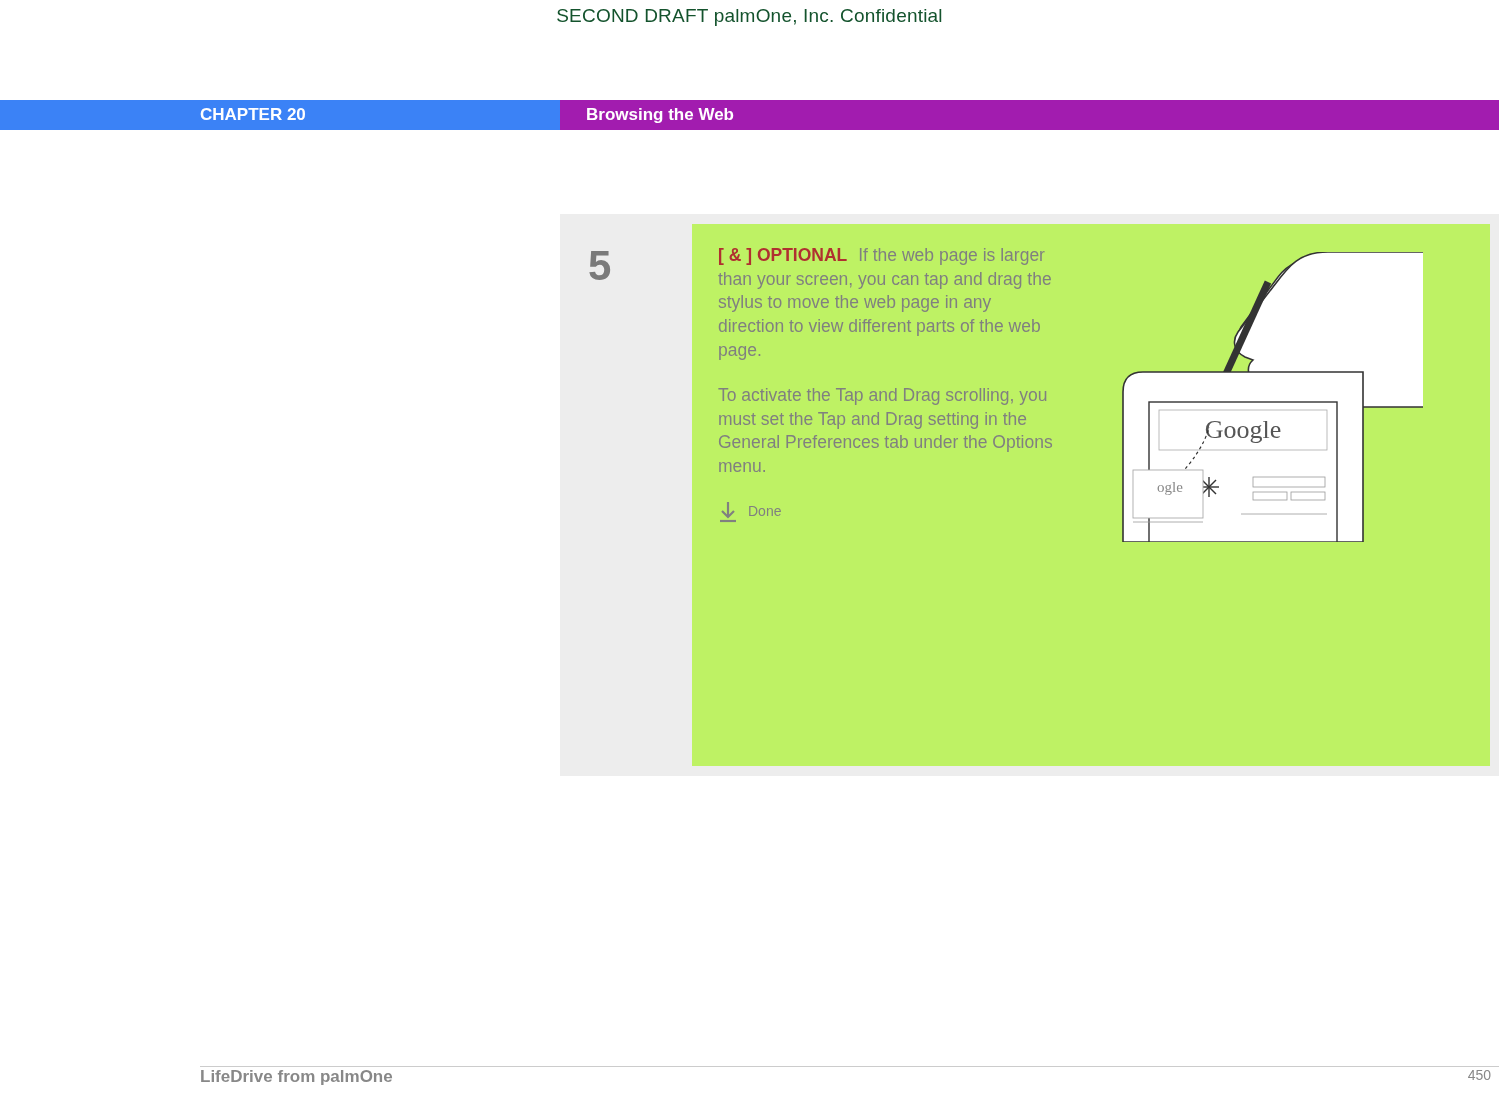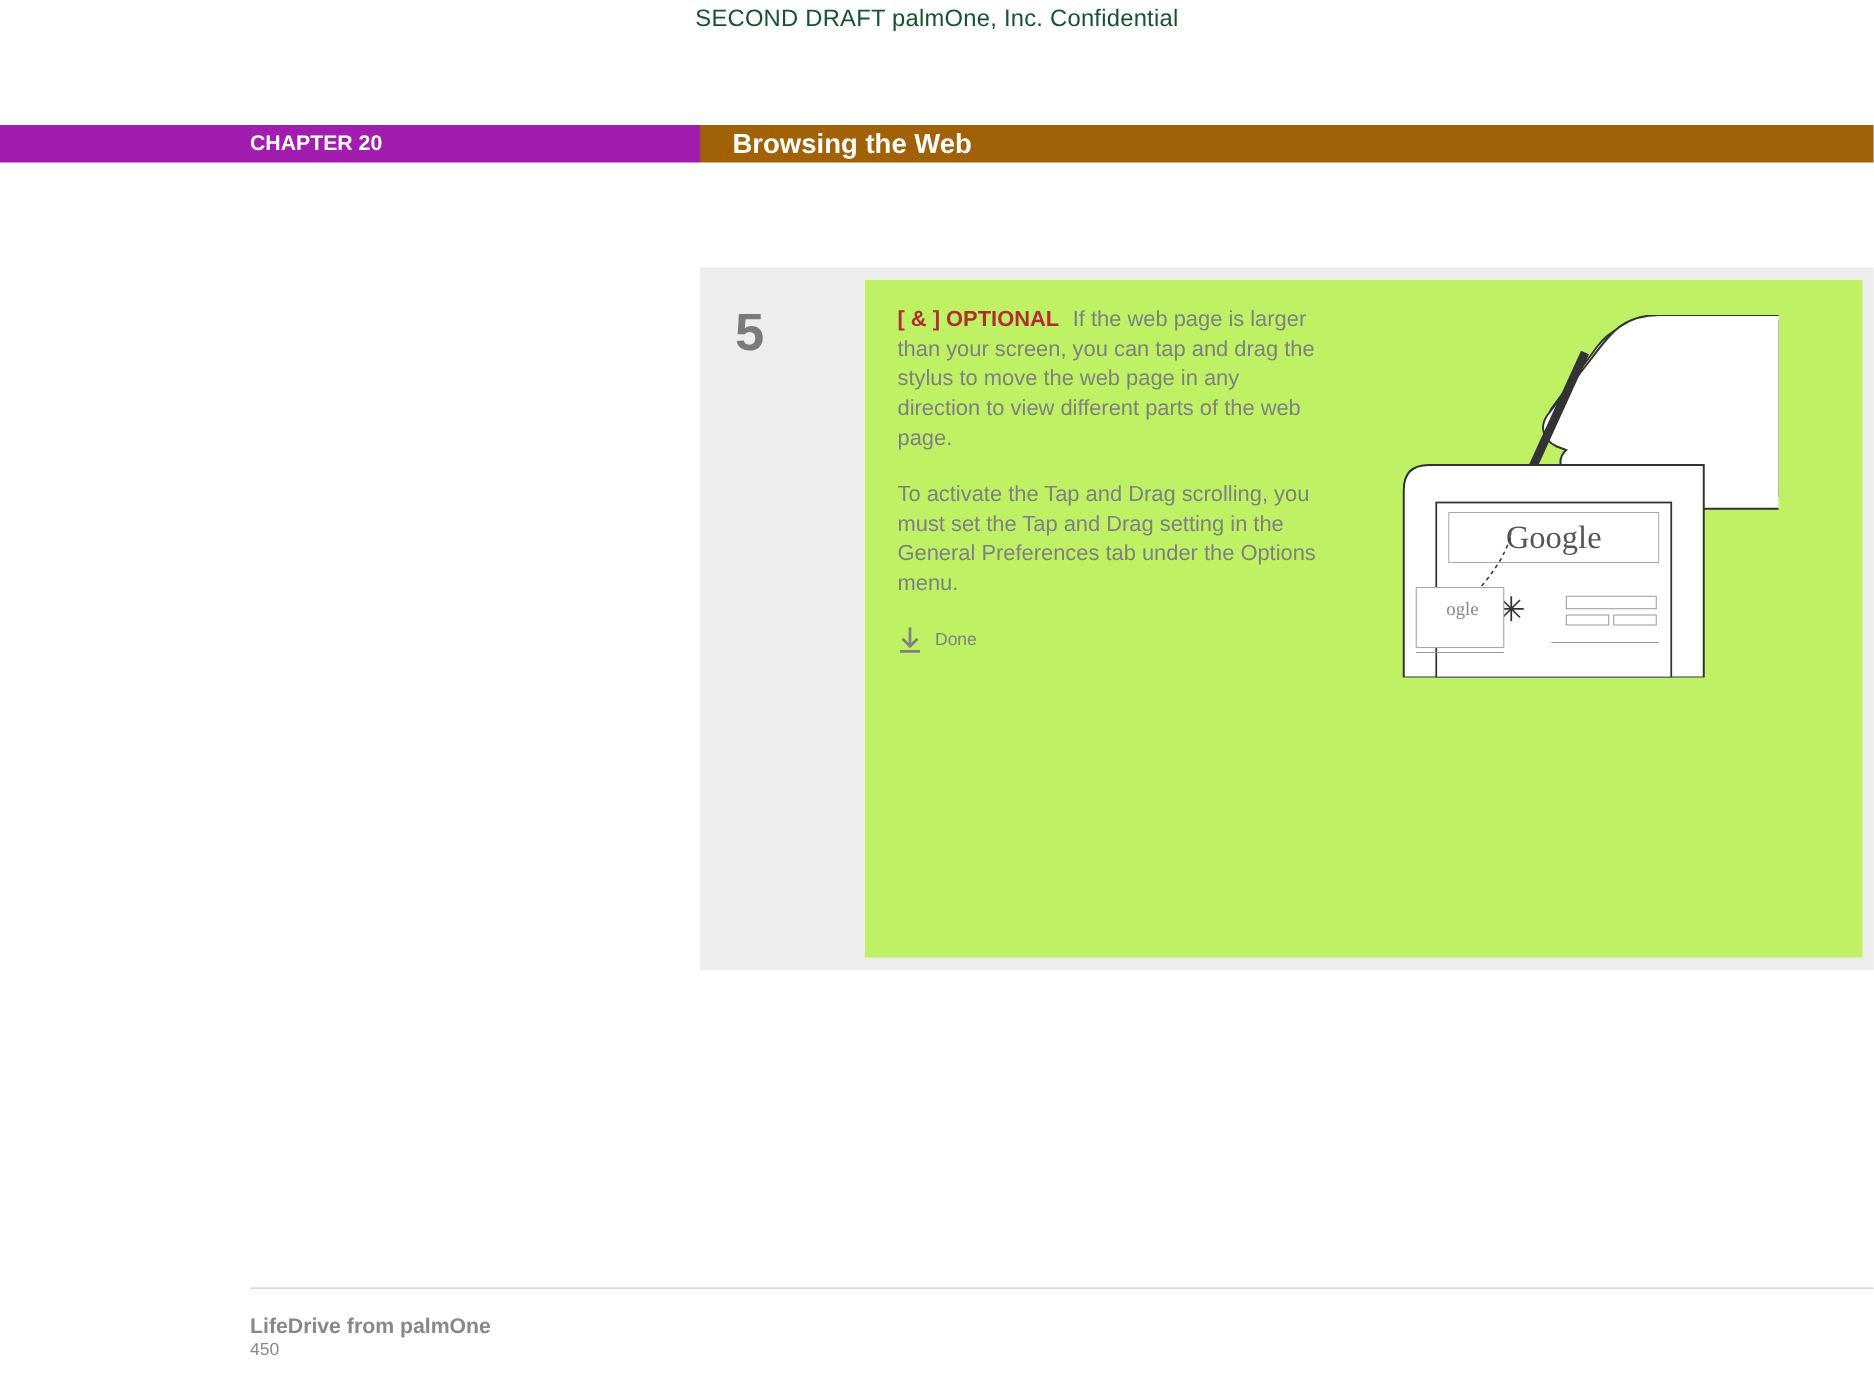--- a/index.html
+++ b/index.html
@@ -24,34 +24,34 @@
   .chapter-bar {
     position: absolute;
     top: 100px;
     left: 0;
     width: 1499px;
     height: 30px;
     display: flex;
   }
   .chapter-left {
     width: 560px;
+    background: #3b82f6;
+    color: #fff;
+    font-weight: bold;
+    font-size: 17px;
+    display: flex;
+    align-items: center;
+    padding-left: 200px;
+  }
+  .chapter-right {
+    flex: 1;
     background: #a21caf;
     color: #fff;
     font-weight: bold;
     font-size: 17px;
-    display: flex;
-    align-items: center;
-    padding-left: 200px;
-  }
-  .chapter-right {
-    flex: 1;
-    background: #a16207;
-    color: #fff;
-    font-weight: bold;
-    font-size: 22px;
     display: flex;
     align-items: center;
     padding-left: 26px;
   }
   .content-box {
     position: absolute;
     top: 214px;
     left: 560px;
     width: 940px;
     background: #ededed;
@@ -120,22 +120,21 @@
   }
   .footer-line {
     position: absolute;
     bottom: 32px;
     left: 200px;
     right: 0;
     width: 1299px;
     border-top: 1px solid #ccc;
     display: flex;
     justify-content: space-between;
-    padding-top: 20px;
-    flex-direction: column;
+    padding-top: 0;
   }
   .footer-left {
     color: #888;
     font-weight: bold;
     font-size: 17px;
   }
   .footer-right {
     color: #888;
     font-size: 14px;
     padding-right: 8px;

